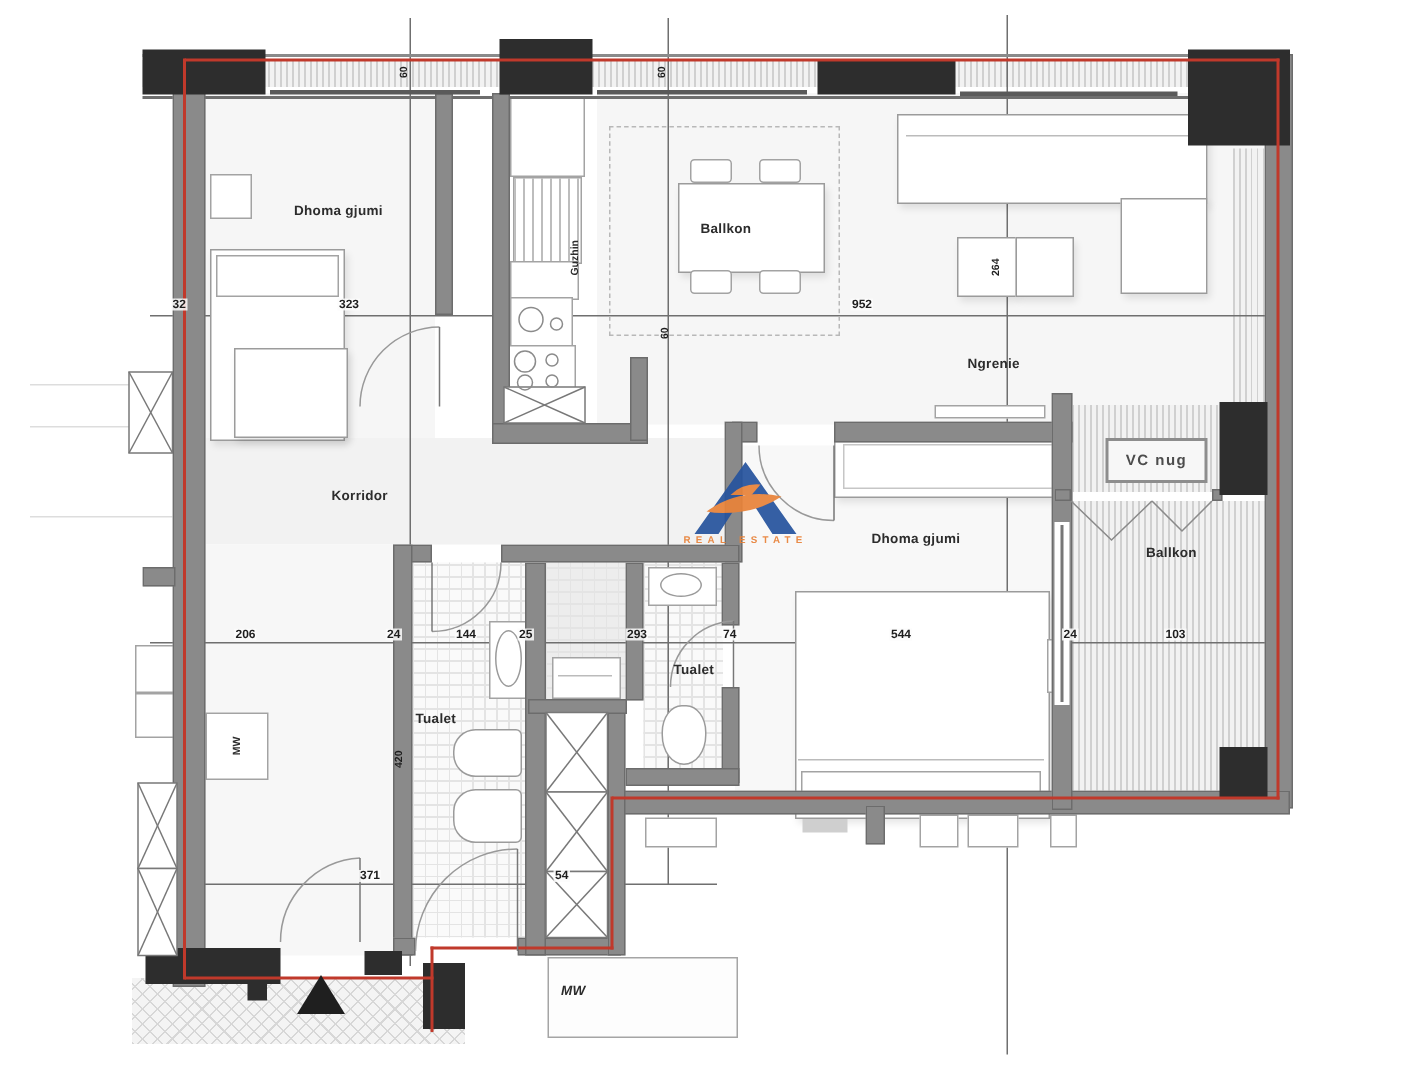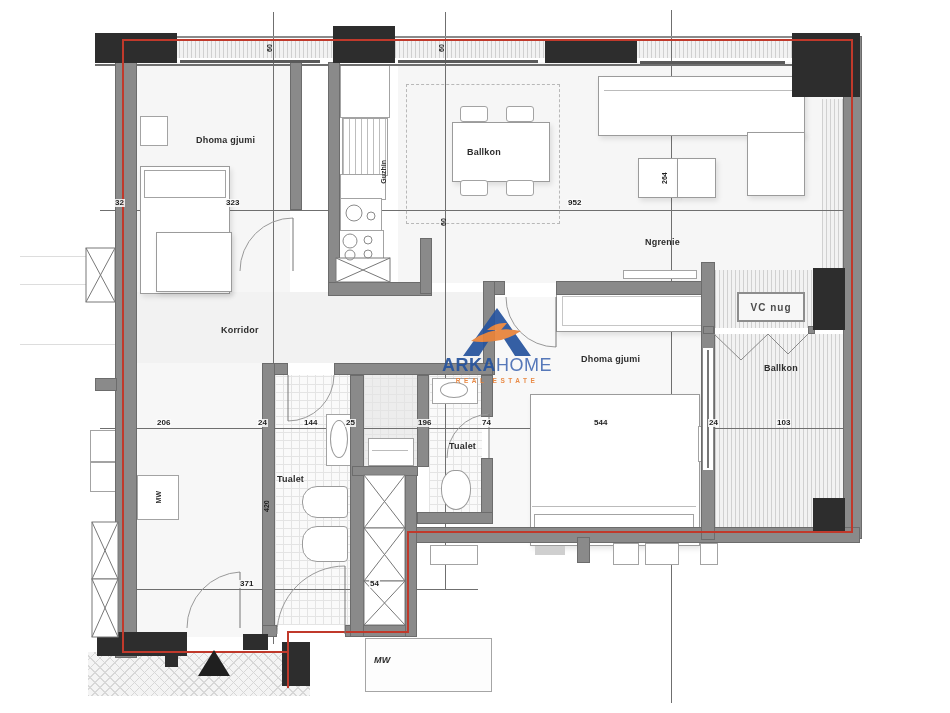--- a/index.html
+++ b/index.html
@@ -252,38 +252,37 @@
   <span class="lbl" style="left:374px;top:655px;font-style:italic">MW</span>
 
   <span class="dim" style="left:114px;top:199px">32</span>
   <span class="dim" style="left:225px;top:199px">323</span>
   <span class="dim" style="left:567px;top:199px">952</span>
 
   <span class="dim" style="left:156px;top:419px">206</span>
   <span class="dim" style="left:257px;top:419px">24</span>
   <span class="dim" style="left:303px;top:419px">144</span>
   <span class="dim" style="left:345px;top:419px">25</span>
-  <span class="dim" style="left:417px;top:419px">196</span>
+  <span class="dim" style="left:417px;top:419px">293</span>
   <span class="dim" style="left:481px;top:419px">74</span>
   <span class="dim" style="left:593px;top:419px">544</span>
   <span class="dim" style="left:708px;top:419px">24</span>
   <span class="dim" style="left:776px;top:419px">103</span>
 
   <span class="dim" style="left:239px;top:580px">371</span>
   <span class="dim" style="left:369px;top:580px">54</span>
 
   <span class="vdim" style="left:266px;top:52px">60</span>
   <span class="vdim" style="left:438px;top:52px">60</span>
   <span class="vdim" style="left:440px;top:226px">60</span>
   <span class="vdim" style="left:263px;top:512px">420</span>
   <span class="vdim" style="left:661px;top:184px">264</span>
 
   <div class="logo">
     <svg width="80" height="48" viewBox="0 0 80 48" style="display:block;margin:0 auto">
       <path d="M40 0 L74 48 L58 48 L40 20 L22 48 L6 48 Z" fill="#27549e"></path>
       <path d="M14 33 Q36 17 64 23 Q52 31 38 33 Q24 35 14 33 Z" fill="#e8833a"></path>
       <path d="M30 22 Q38 14 50 15 L44 22 Z" fill="#e8833a"></path>
     </svg>
-    <div class="brandline"><span class="b">ARKA</span><span class="l">HOME</span></div>
     <div class="tagline">REAL ESTATE</div>
   </div>
 
 </div>
 
 </body></html>

